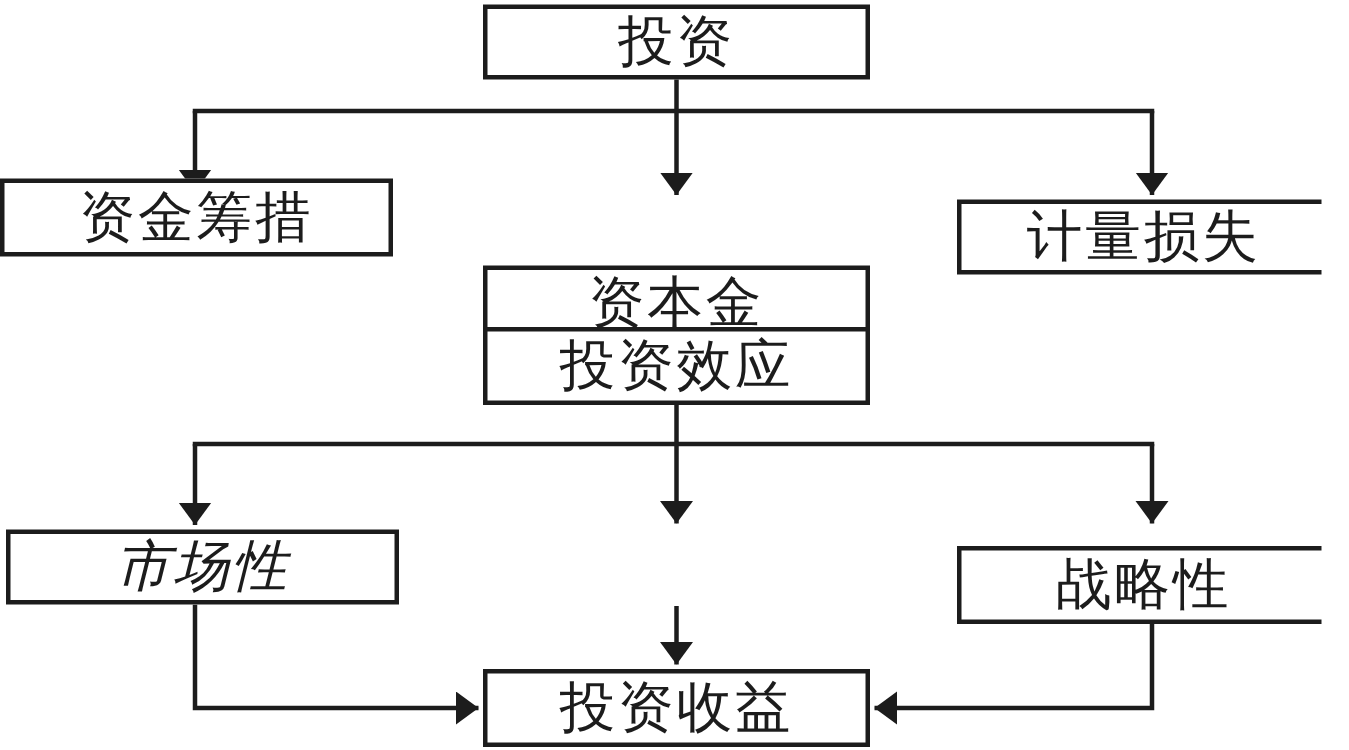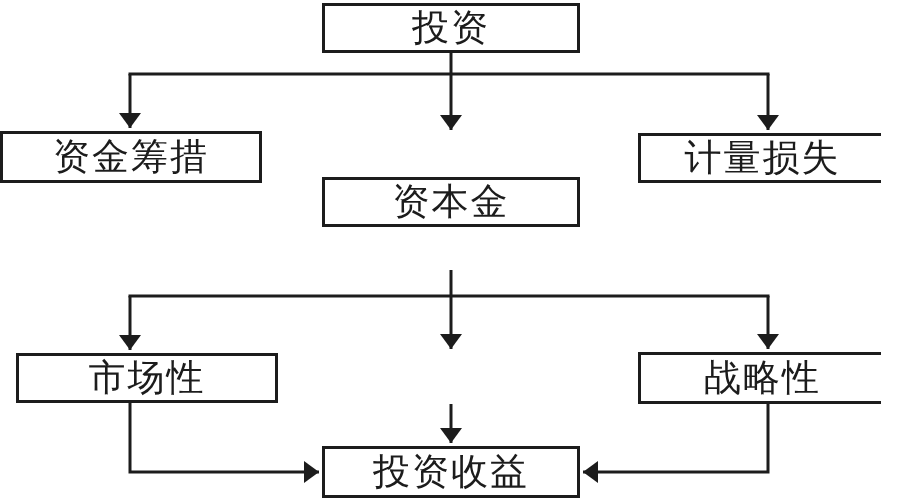--- a/index.html
+++ b/index.html
@@ -17,27 +17,27 @@
     background:#ffffff;
     border:3px solid #1c1c1c;
     display:flex;align-items:center;justify-content:center;
     font-size:37px;
     color:#1c1c1c;
     letter-spacing:2px;
     white-space:nowrap;
   }
   
   .n-investment       {left:322px;top:3px;  width:258px;height:50px;}
-  .n-fund-raising     {left:0px;  top:131px;width:262px;height:52px;}
+  .n-fund-raising     {left:0px;  top:119px;width:262px;height:52px;}
   .n-capital          {left:322px;top:133px;width:258px;height:50px;margin-top:44px;}
   .n-loss-measurement {left:638px;top:133px;width:249px;height:50px;text-align:right;}
   .n-investment-effect{left:322px;top:218px;width:258px;height:52px;}
-  .n-marketability    {left:16px;  top:353px;width:262px;height:50px;}
+  .n-marketability    {left:4px;  top:353px;width:262px;height:50px;font-style:italic;}
   .n-economy          {left:322px;top:352px;width:258px;height:52px;}
-  .n-strategy         {left:638px;top:352px;width:249px;height:52px;}
+  .n-strategy         {left:638px;top:364px;width:249px;height:52px;}
   .n-investment-return{left:322px;top:446px;width:258px;height:52px;}
 </style>
 </head>
 <body>
 
 <div id="canvas">
 
   <svg id="wires" viewBox="0 0 899 500" xmlns="http://www.w3.org/2000/svg">
     <defs>
       <marker id="arrowhead" markerUnits="userSpaceOnUse" markerWidth="18" markerHeight="24" refX="15" refY="11" orient="auto">
@@ -77,20 +77,23 @@
   </div>
 
   <div class="node n-capital">
     <span>资本金</span>
   </div>
 
   <div class="node n-loss-measurement">
     <span>计量损失</span>
   </div>
 
+  <div class="node n-investment-effect">
+    <span>投资效应</span>
+  </div>
 
   <div class="node n-marketability">
     <span>市场性</span>
   </div>
 
 
   <div class="node n-strategy">
     <span>战略性</span>
   </div>
 

